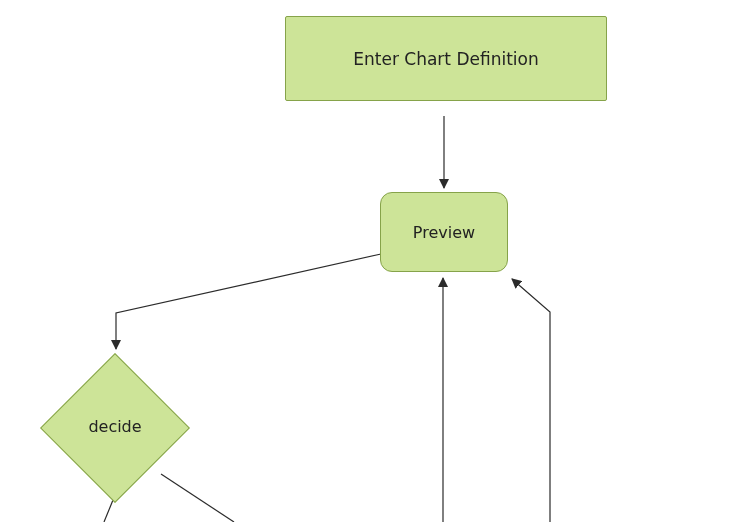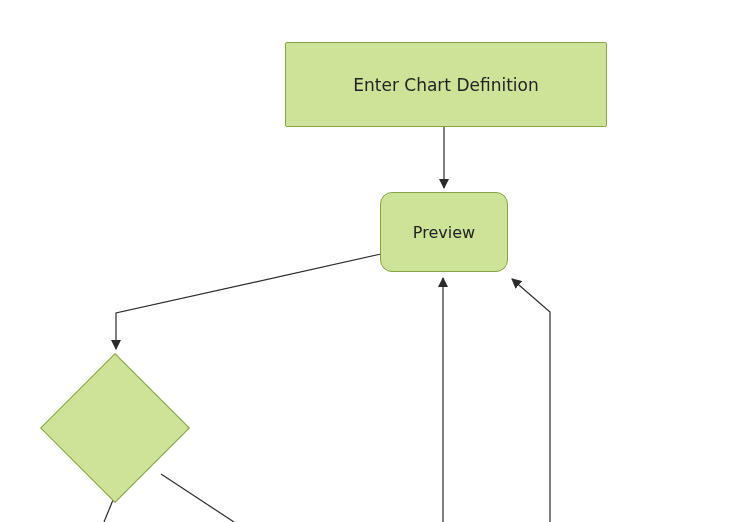--- a/index.html
+++ b/index.html
@@ -32,21 +32,21 @@
   }
   .node{
     position:absolute;
     background:var(--node-fill);
     border:1px solid var(--node-border);
     color:var(--text-color);
     display:flex;align-items:center;justify-content:center;
     text-align:center;
   }
   .node-rect{
-    left:285px;top:42px;width:322px;height:85px;
+    left:285px;top:16px;width:322px;height:85px;
     border-radius:2px;
     font-size:17px;
   }
   .node-rounded{
     left:380px;top:192px;width:128px;height:80px;
     border-radius:12px;
     font-size:16px;
   }
   .diamond-shape{
     position:absolute;
@@ -86,14 +86,15 @@
 
   <div class="node node-rect">
     <span>Enter Chart Definition</span>
   </div>
 
   <div class="node node-rounded">
     <span>Preview</span>
   </div>
 
   <div class="diamond-shape"></div>
+  <div class="diamond-label">decide</div>
 
 </div>
 
 </body></html>

